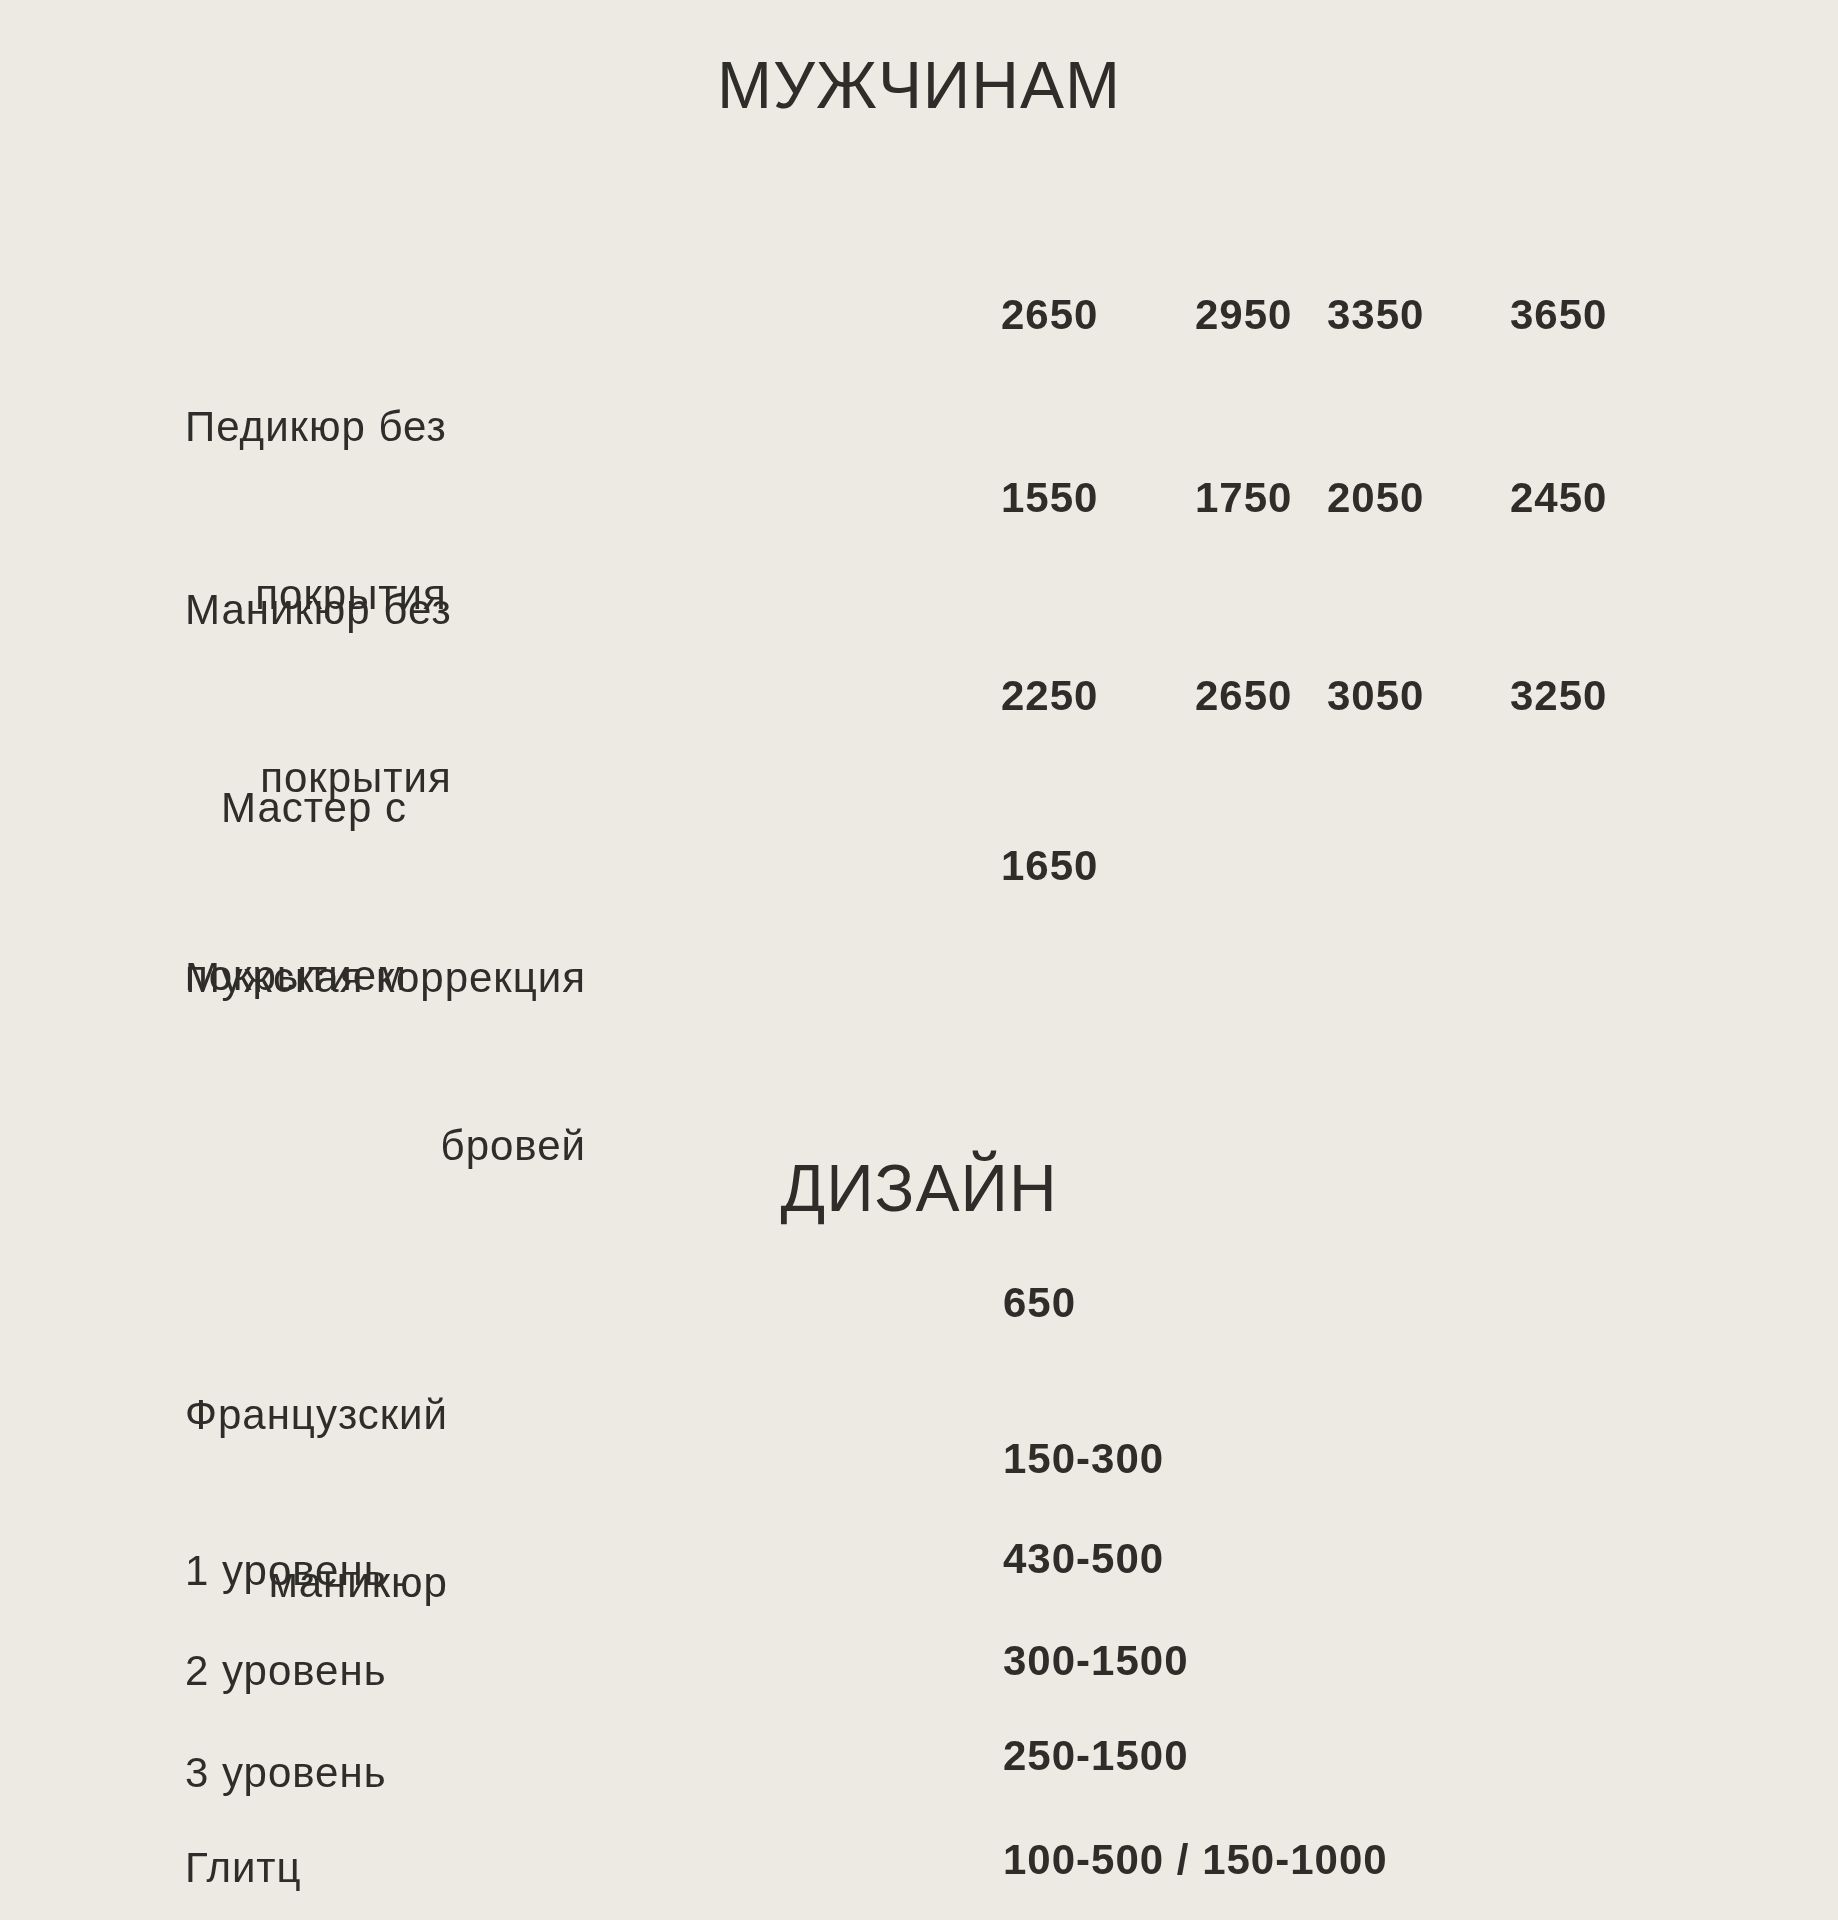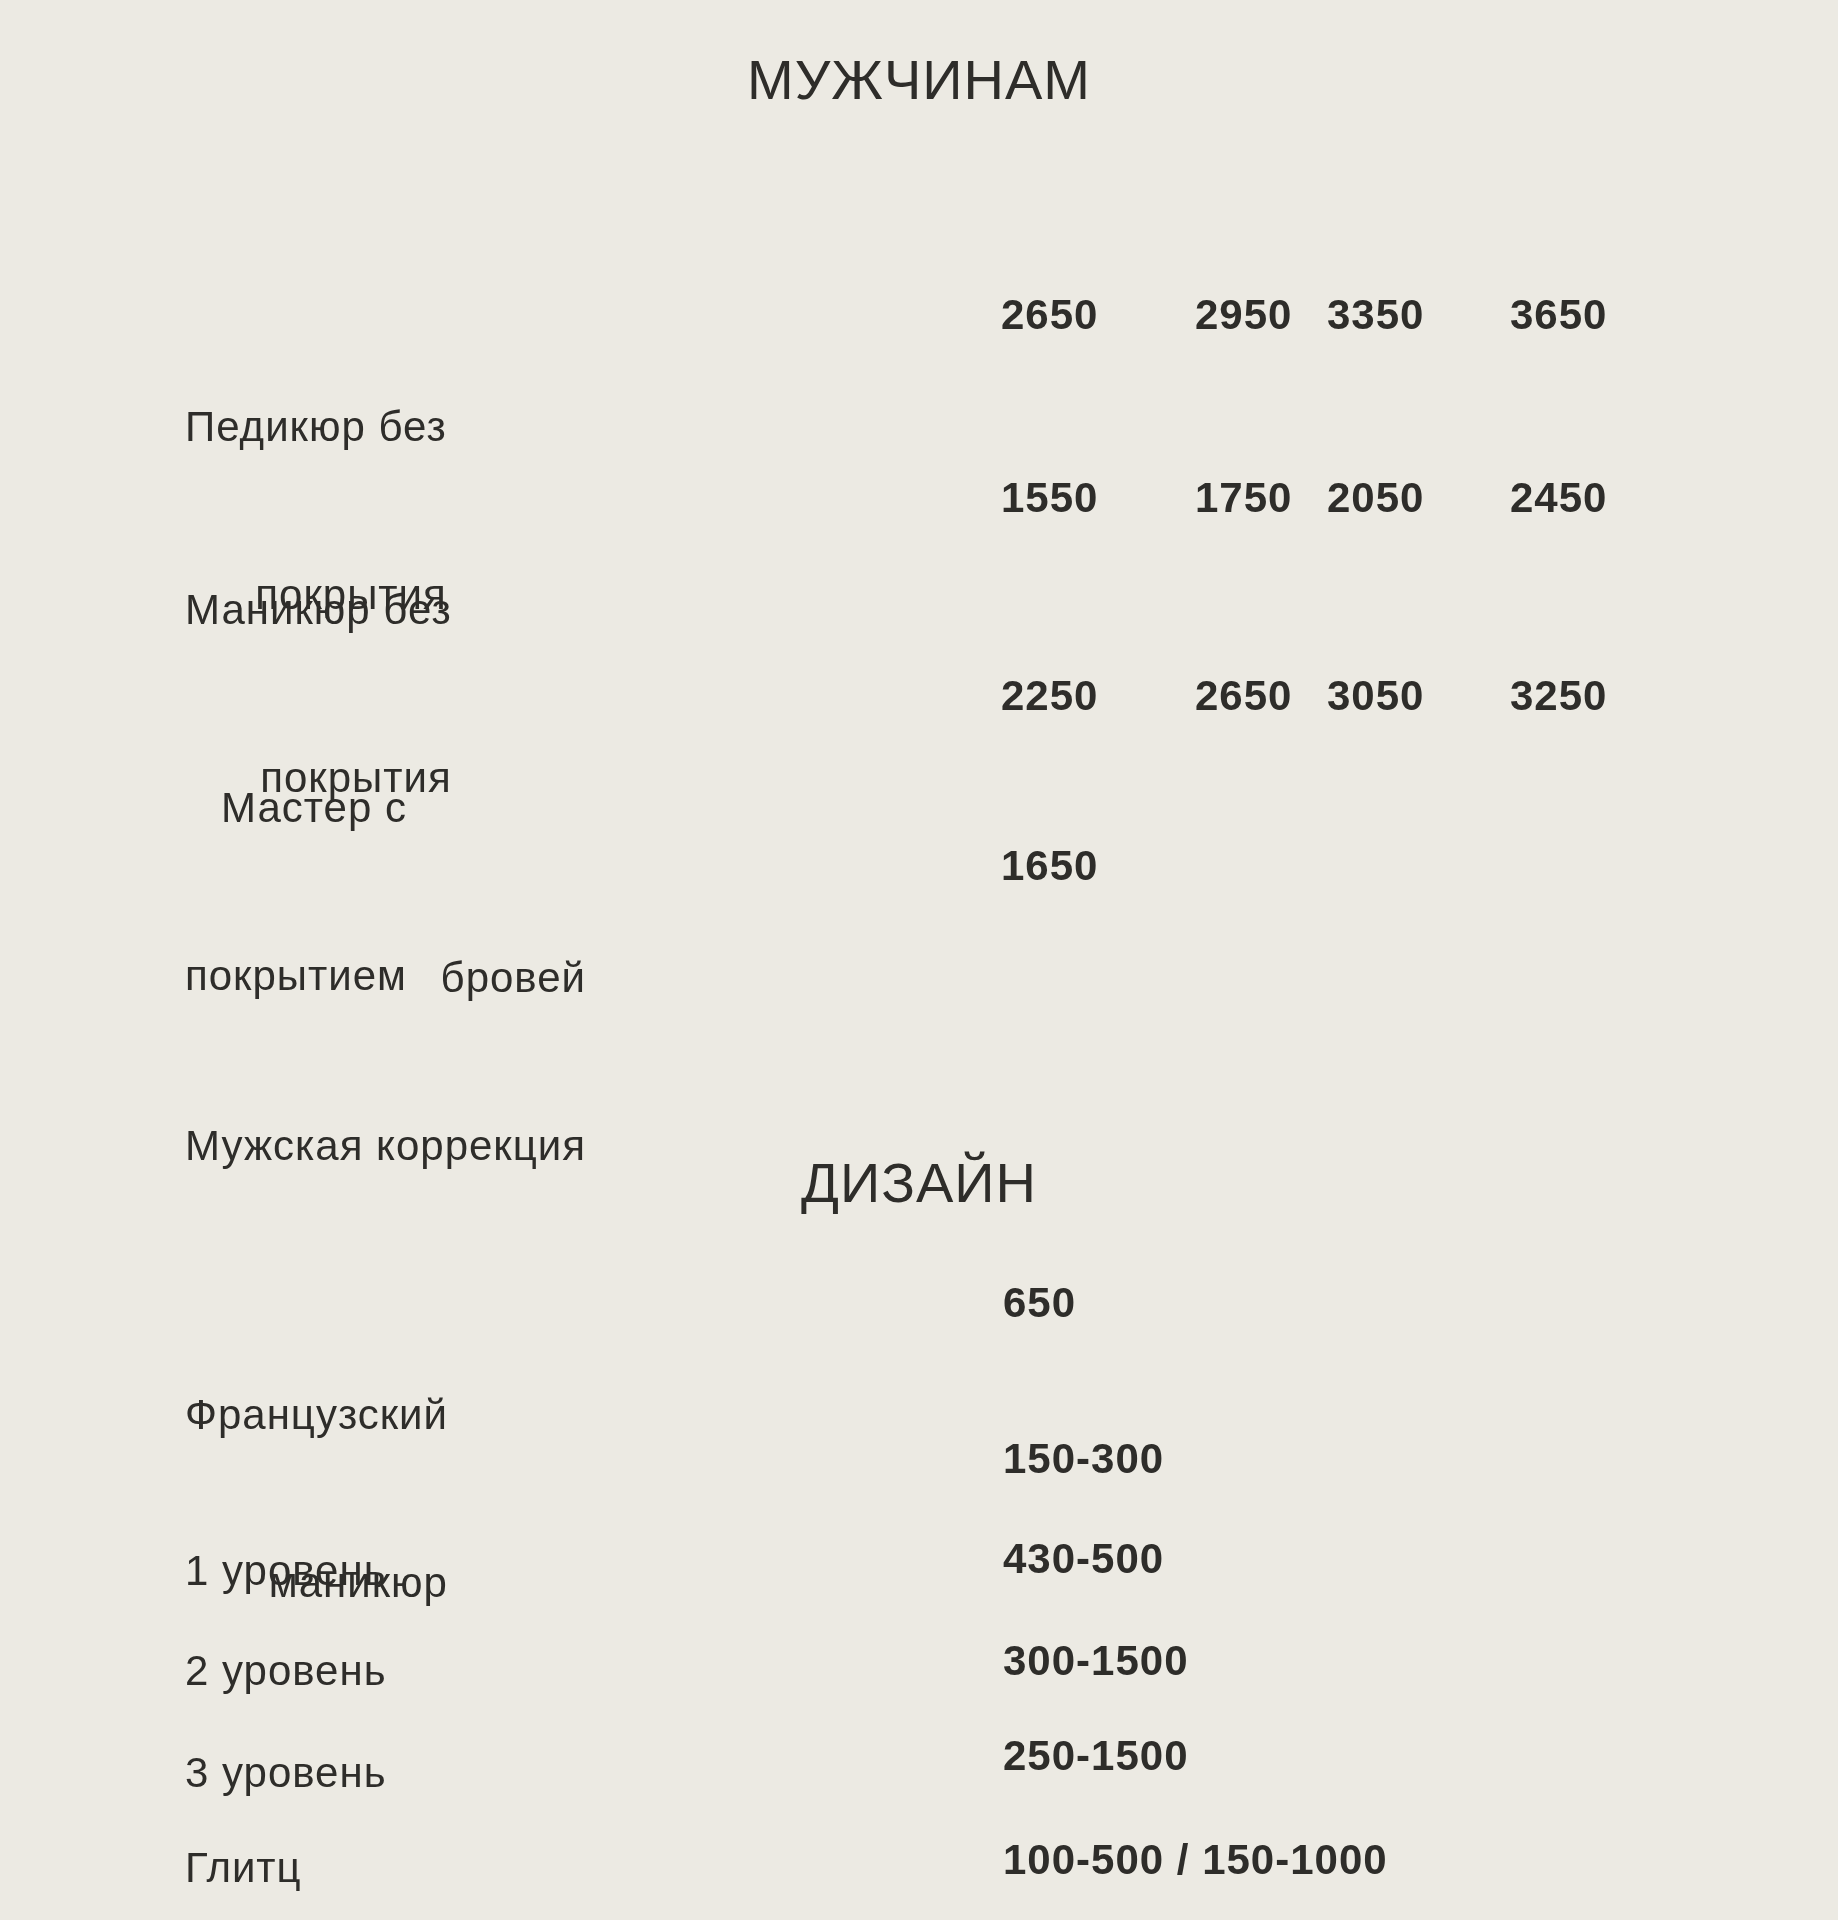--- a/index.html
+++ b/index.html
@@ -11,21 +11,21 @@
     color: #2E2D2A;
     font-family: "Liberation Sans", sans-serif;
     font-weight: 300;
     overflow: hidden;
   }
   .section-title {
     position: absolute;
     left: 0;
     width: 100%;
     text-align: center;
-    font-size: 56px;
+    font-size: 66px;
     letter-spacing: 1px;
     line-height: 1.2;
     white-space: pre;
   }
   .title-men    { top: 46px; }
   .title-design { top: 1149px; }
   .tier-header {
     position: absolute;
     left: 999px;
     top: 190px;
@@ -109,22 +109,22 @@
       <span>покрытием</span>
     </div>
     <span class="price c1">2250</span>
     <span class="price c2">2650</span>
     <span class="price c3">3050</span>
     <span class="price c4">3250</span>
   </div>
 
   <div class="row r4">
     <div class="service">
+      <span>Мужская коррекция</span>
       <span>бровей</span>
-      <span>Мужская коррекция</span>
     </div>
     <span class="price c1">1650</span>
     <span class="price c2"></span>
     <span class="price c3"></span>
     <span class="price c4"></span>
   </div>
 
   <div class="section-title title-design">ДИЗАЙН</div>
 
   <div class="row d1">

